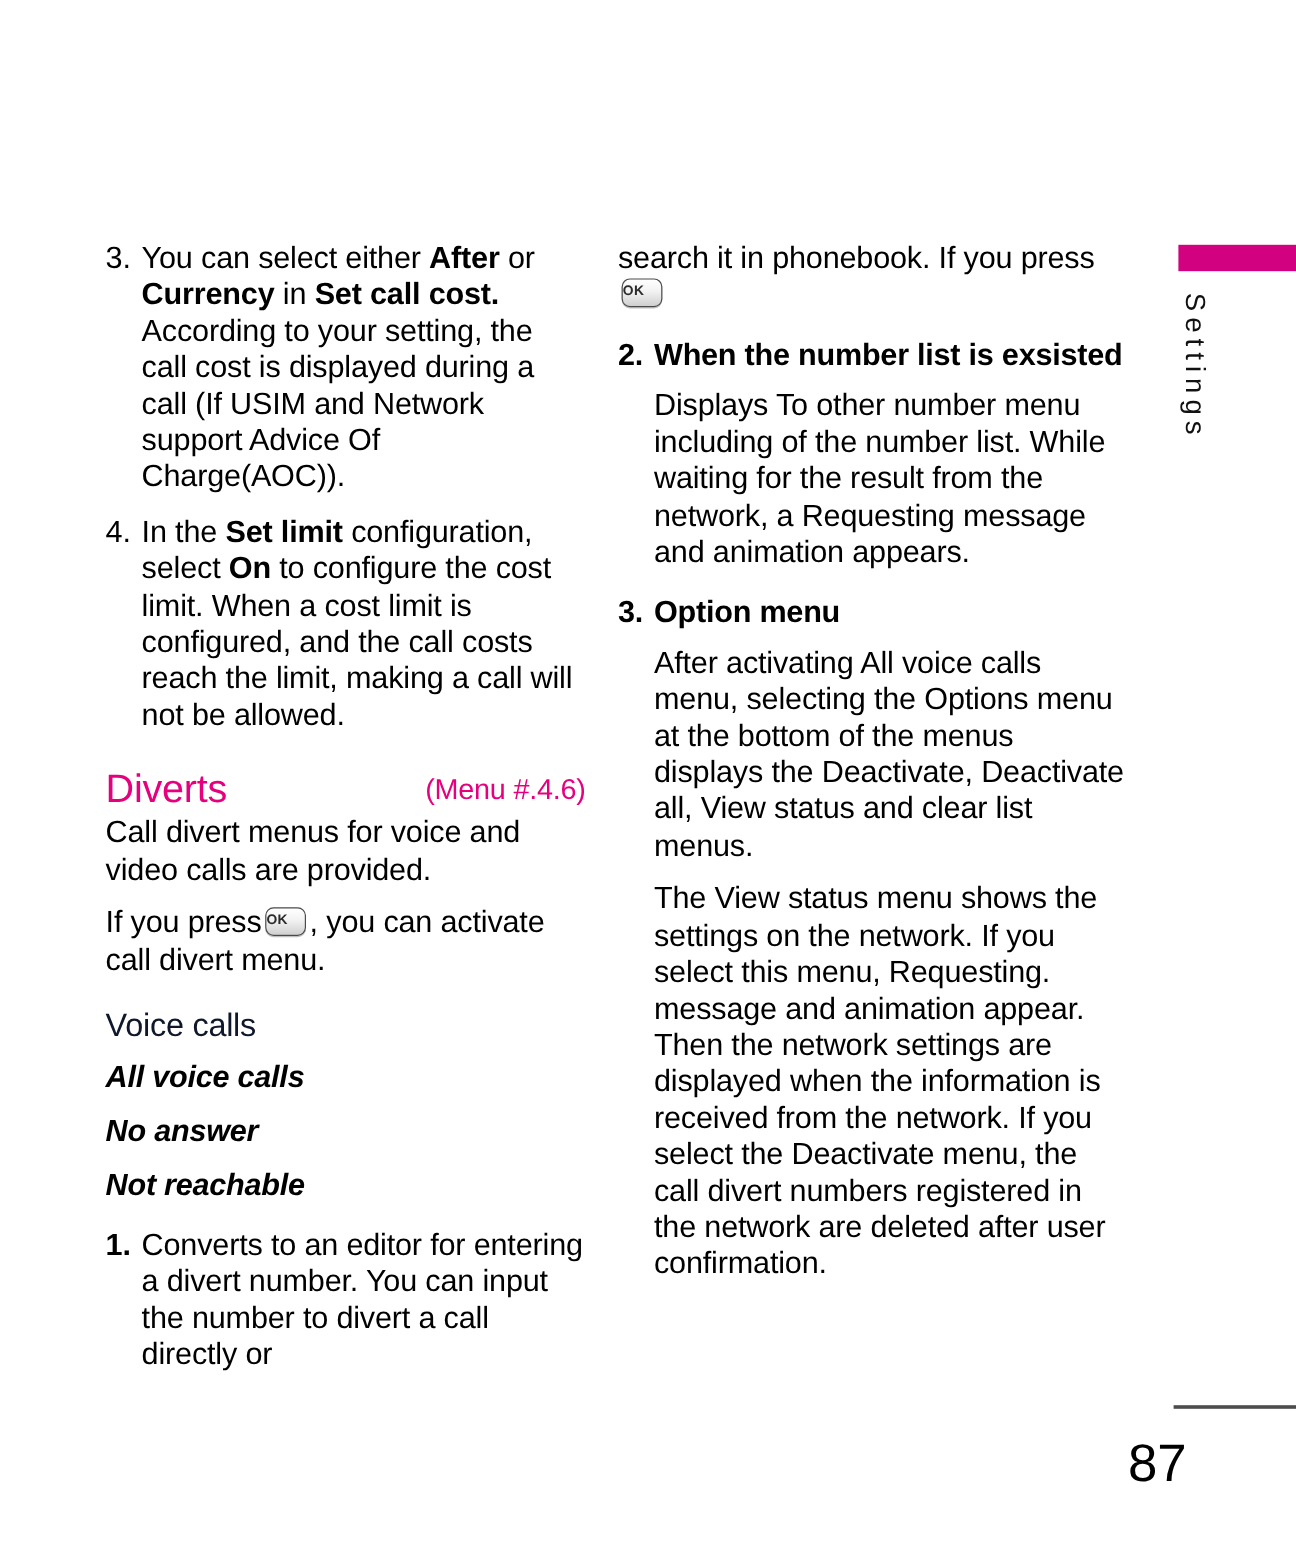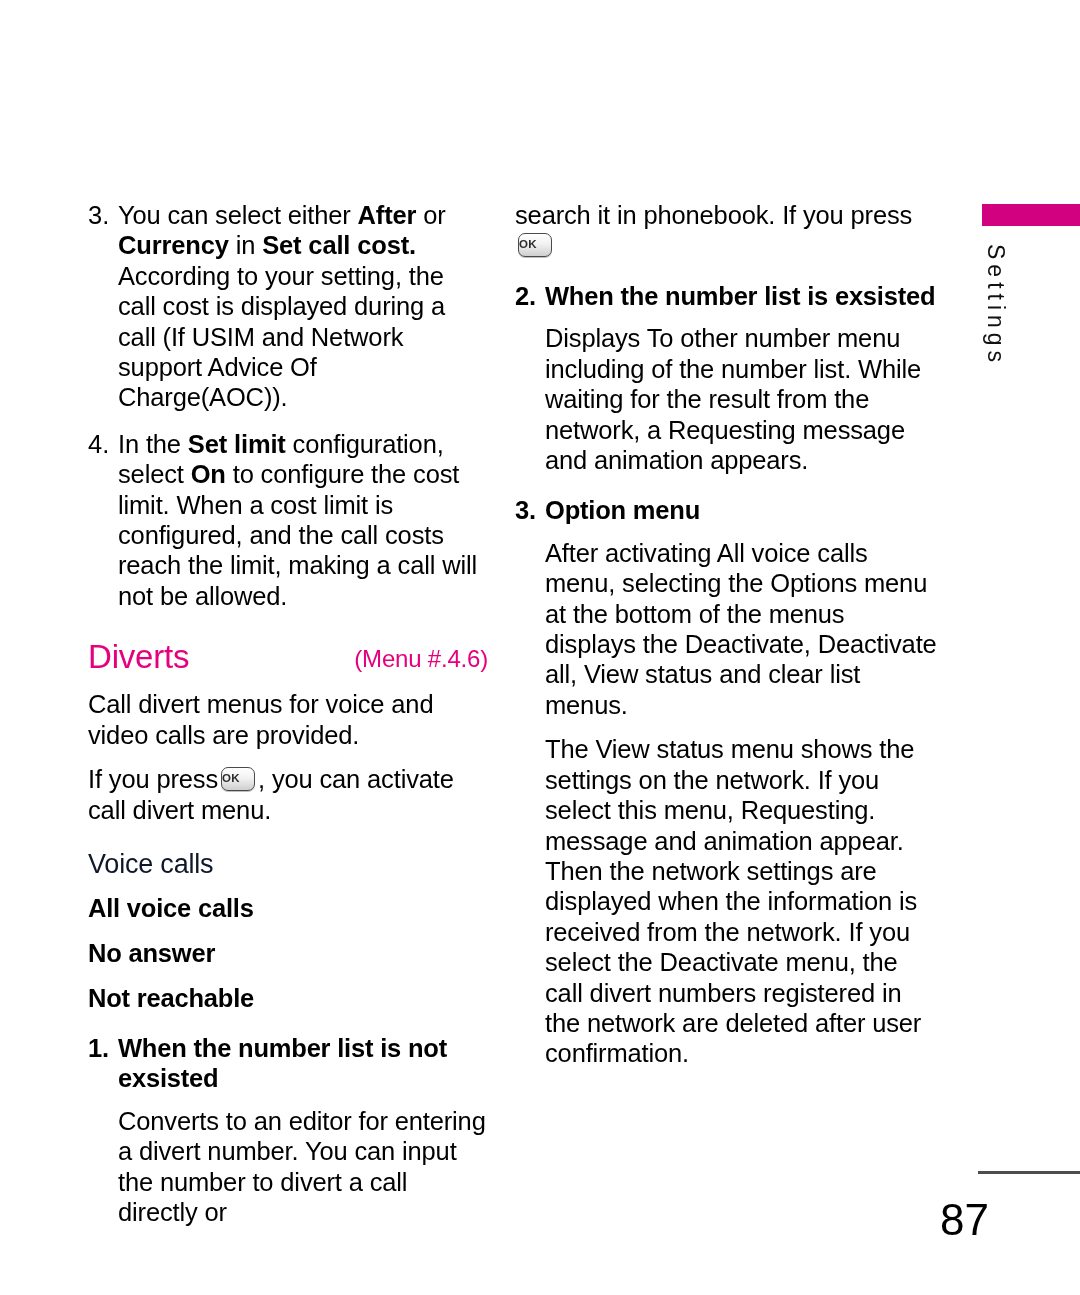--- a/index.html
+++ b/index.html
@@ -57,21 +57,21 @@
     letter-spacing: -0.15px;
   }
 
   b, .b { font-weight: bold; }
 
   
   .heading-row {
     position: relative;
     height: 42px;
     margin-top: 26px;
-    margin-bottom: 10px;
+    margin-bottom: 0;
   }
   .h-main {
     position: absolute;
     left: 0;
     top: 0;
     font-size: 33px;
     line-height: 40px;
     color: #E6007E;
     letter-spacing: -0.2px;
   }
@@ -94,20 +94,21 @@
     letter-spacing: -0.2px;
   }
 
   
   .menu-entry {
     font-size: 25.5px;
     line-height: 30px;
     font-weight: bold;
     margin: 0 0 15px 0;
     letter-spacing: -0.2px;
+    font-style: italic;
   }
 
   
   .bold-num {
     position: relative;
     padding-left: 30px;
     font-weight: bold;
     font-size: 25.5px;
     line-height: 30.5px;
     margin: 20px 0 12px 0;
@@ -224,21 +225,20 @@
     <div class="subhead-pink">Voice calls</div>
 
     <div>
       <div class="menu-entry">All voice calls</div>
       <div class="menu-entry">No answer</div>
       <div class="menu-entry">Not reachable</div>
     </div>
 
     <div class="bold-num">
       <span class="num">1.</span>
-      <span>When the number list is not exsisted</span>
     </div>
     <p class="indent-para">Converts to an editor for entering a divert number. You can input the number to divert a call directly or</p>
 
   </div>
 
   <div class="col col-right">
 
     <p class="para">
       <span>search it in phonebook. If you press</span>
       <span class="okkey"><span>OK</span></span>

